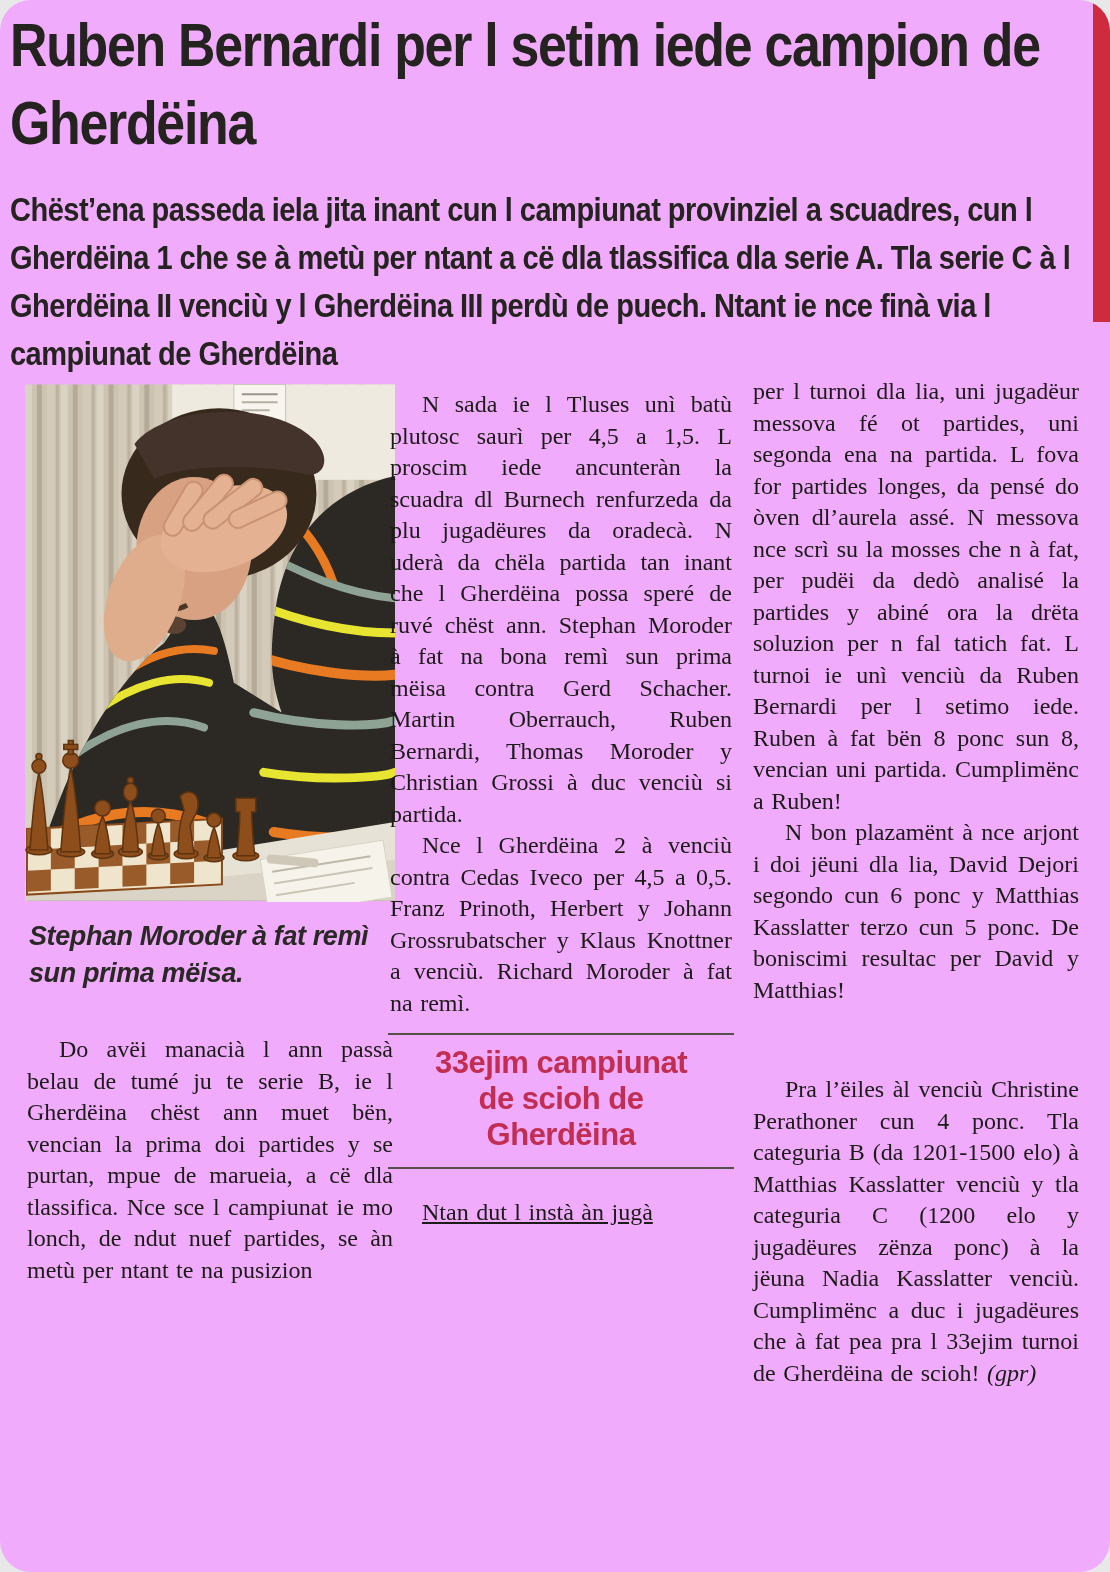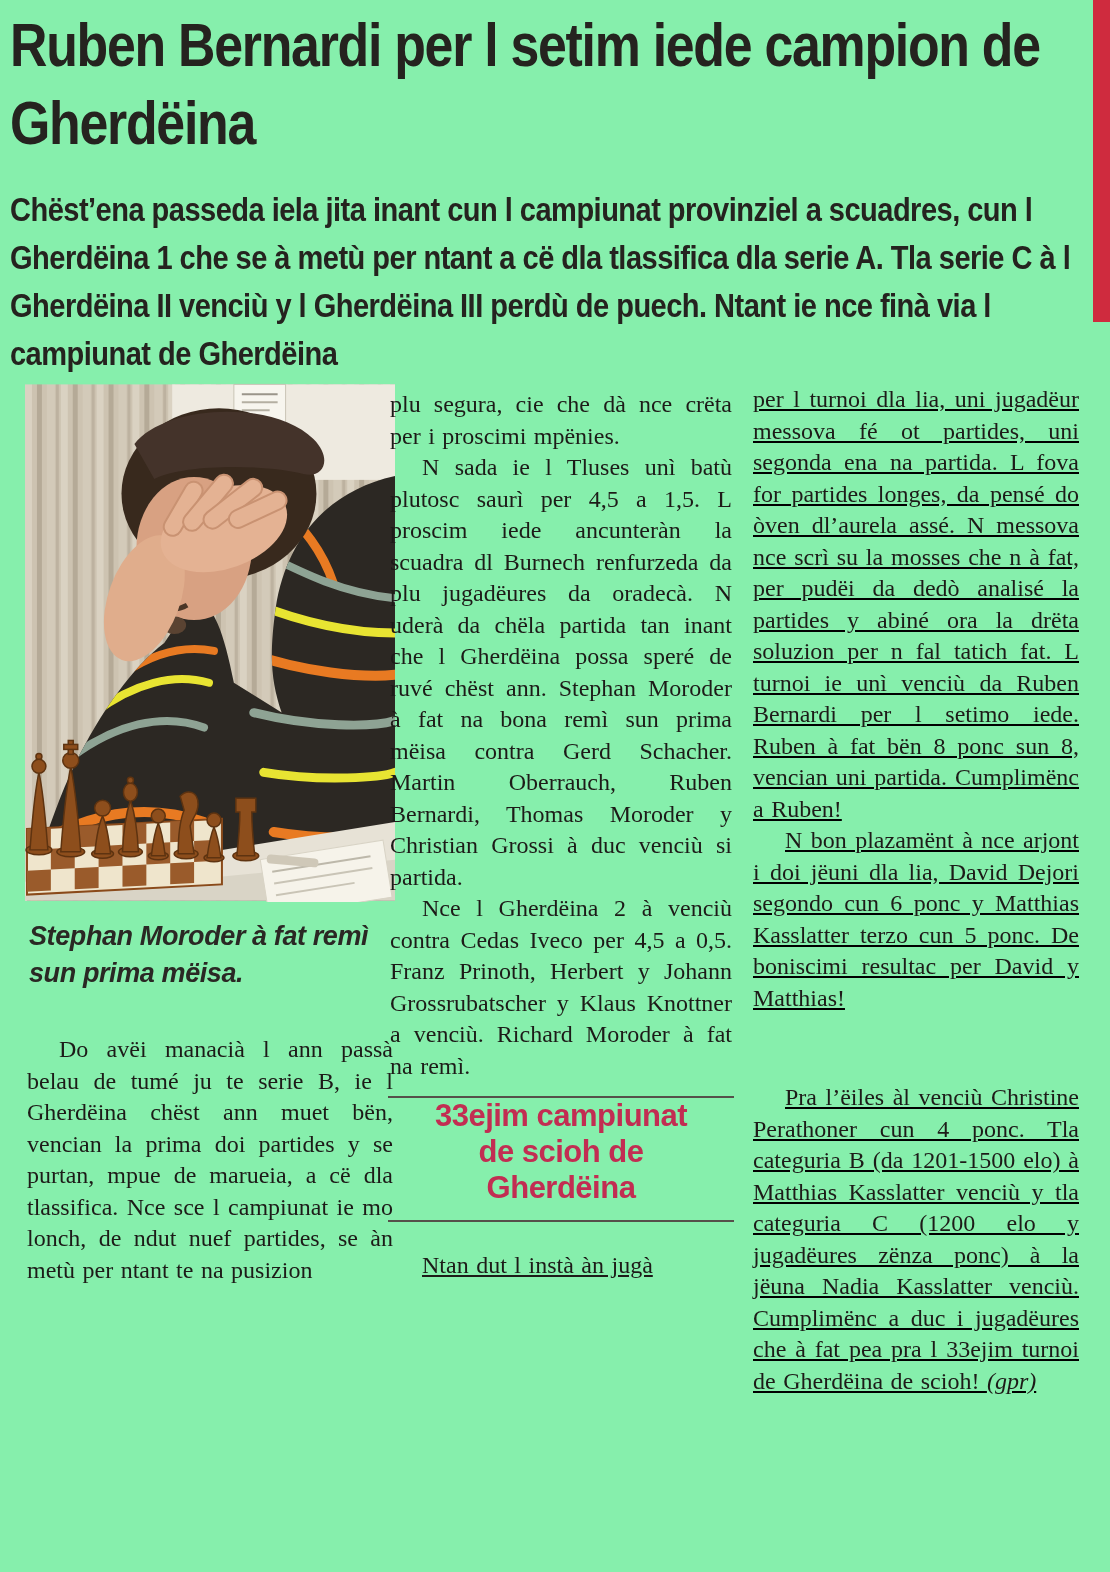--- a/index.html
+++ b/index.html
@@ -1,22 +1,23 @@
 <!DOCTYPE html>
 <html><head>
 <meta charset="utf-8">
 <style>
   html,body{margin:0;padding:0;background:#e8e8e8;}
   .page{
     position:relative;
     width:1110px;height:1572px;
     margin:0 auto;
-    background:#86efac;
+    background:#f0abfc;
     overflow:hidden;
     font-family:"Liberation Serif",serif;
+    border-radius:31px;
   }
   .edge-bar{
     position:absolute;right:0;top:0;
     width:17px;height:322px;
     background:#cf2b3e;
   }
   .headline{
     position:absolute;left:10px;top:6px;margin:0;
     width:1270px;
     transform:scaleX(.85);transform-origin:0 0;
@@ -28,21 +29,21 @@
     position:absolute;left:10px;top:186px;margin:0;
     width:1215px;
     transform:scaleX(.88);transform-origin:0 0;
     font:700 33px/48px "Liberation Sans",sans-serif;
     letter-spacing:-.6px;
     color:#25231f;
   }
   .col{position:absolute;}
   .col-left{left:0;top:383px;width:370px;margin-left:25px;}
   .col-mid{left:388px;top:389px;width:346px;}
-  .col-right{left:751px;top:384px;width:330px;text-decoration:underline;}
+  .col-right{left:751px;top:376px;width:330px;}
   .photo{width:370px;height:519px;line-height:0;}
   .caption{
     margin:16px 4px 0;
     font:italic 700 27px/37px "Liberation Sans",sans-serif;
     letter-spacing:-.4px;
     color:#2a2824;
   }
   .body{
     margin:0;padding:0 2px;
     font:24px/31.5px "Liberation Serif",serif;
@@ -50,21 +51,21 @@
     text-align:justify;
     word-spacing:1.5px;
   }
   .caption + .body{margin-top:42px;}
   .indent{text-indent:32px;}
   .lead-in{font-weight:700;}
   .subhead-block{
     margin-top:14px;
     border-top:2px solid #55504a;
     border-bottom:2px solid #55504a;
-    padding:0 0 14px;
+    padding:10px 0 14px;
   }
   .subhead{
     margin:0 auto;max-width:265px;
     text-align:center;
     font:700 31px/36px "Liberation Sans",sans-serif;
     letter-spacing:-.5px;
     color:#c22d52;
   }
   .subhead-block + .body{margin-top:28px;text-decoration:underline;}
   .gap{margin-top:68px;}
@@ -229,21 +230,20 @@
       </svg>
     </div>
 
     <p class="caption">Stephan Moroder à fat remì sun prima mëisa.</p>
 
 
     <p class="body indent">Do avëi manacià l ann passà belau de tumé ju te serie B, ie l Gherdëina chëst ann muet bën, vencian la prima doi partides y se purtan, mpue de marueia, a cë dla tlassifica. Nce sce l campiunat ie mo lonch, de ndut nuef partides, se àn metù per ntant te na pusizion</p>
   </div>
 
   <div class="col col-mid">
-    <p class="body">plu segura, cie che dà nce crëta per i proscimi mpënies.</p>
     <p class="body indent">N sada ie l Tluses unì batù plutosc saurì per 4,5 a 1,5. L proscim iede ancunteràn la scuadra dl Burnech renfurzeda da plu jugadëures da oradecà. N uderà da chëla partida tan inant che l Gherdëina possa speré de ruvé chëst ann. Stephan Moroder à fat na bona remì sun prima mëisa contra Gerd Schacher. Martin Oberrauch, Ruben Bernardi, Thomas Moroder y Christian Grossi à duc venciù si partida.</p>
     <p class="body indent">Nce l Gherdëina 2 à venciù contra Cedas Iveco per 4,5 a 0,5. Franz Prinoth, Herbert y Johann Grossrubatscher y Klaus Knottner a venciù. Richard Moroder à fat na remì.</p>
 
     <div class="subhead-block">
       <h2 class="subhead">33ejim campiunat de scioh de Gherdëina</h2>
     </div>
 
     <p class="body indent">Ntan dut l instà àn jugà</p>
   </div>
 

